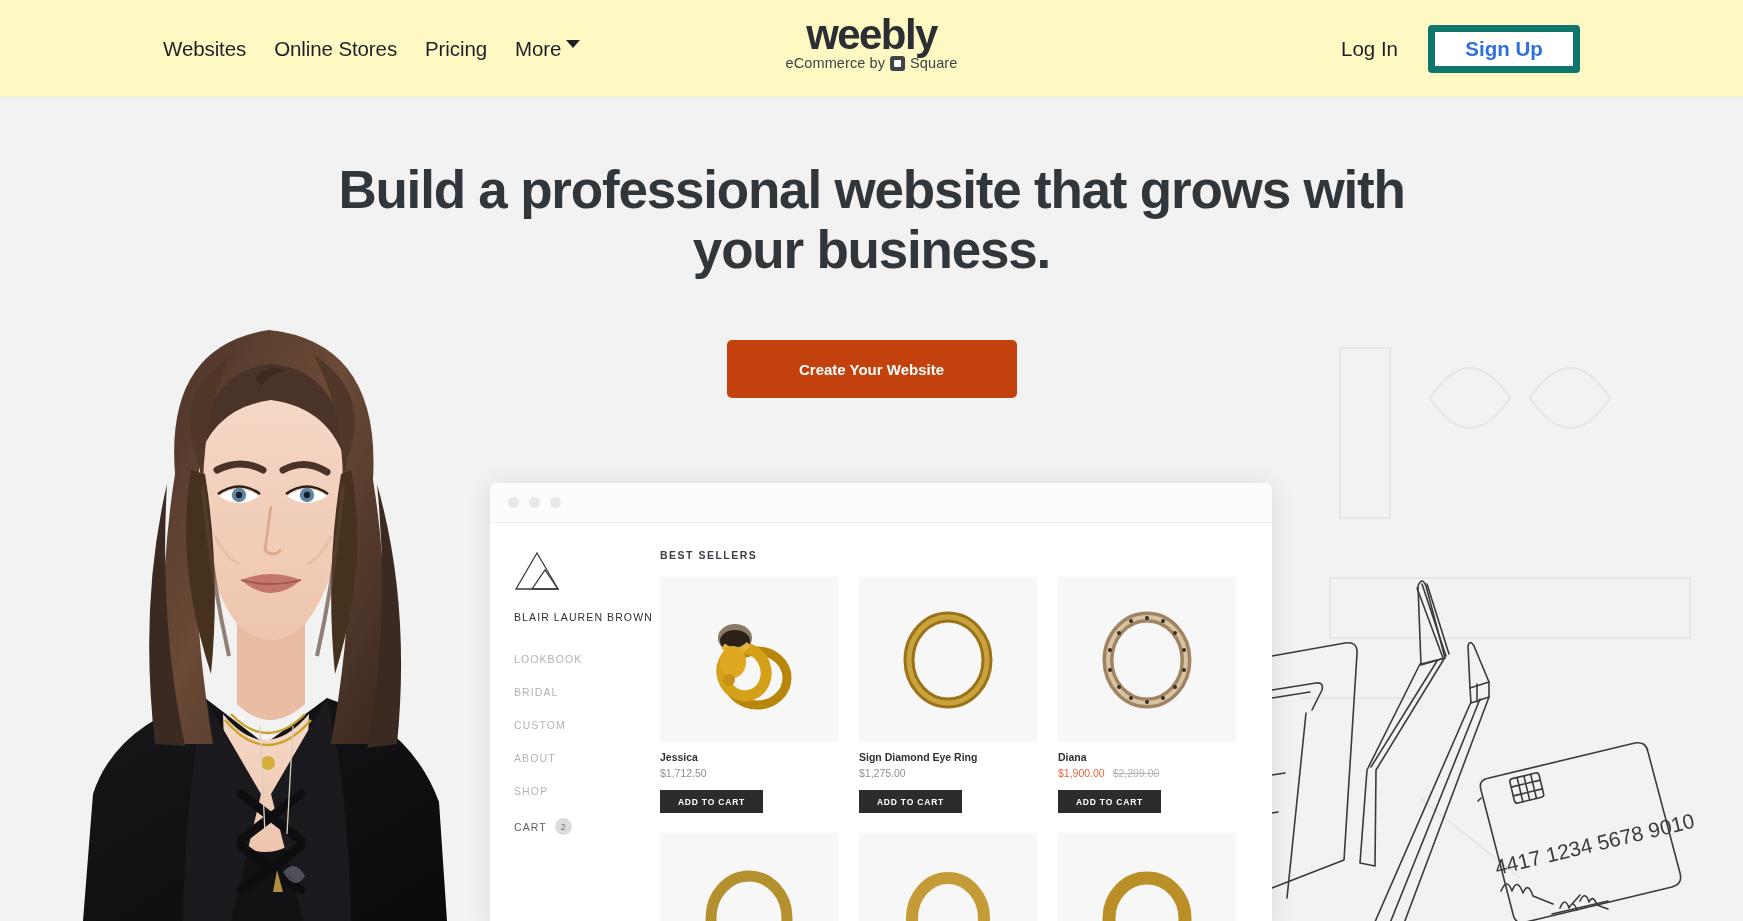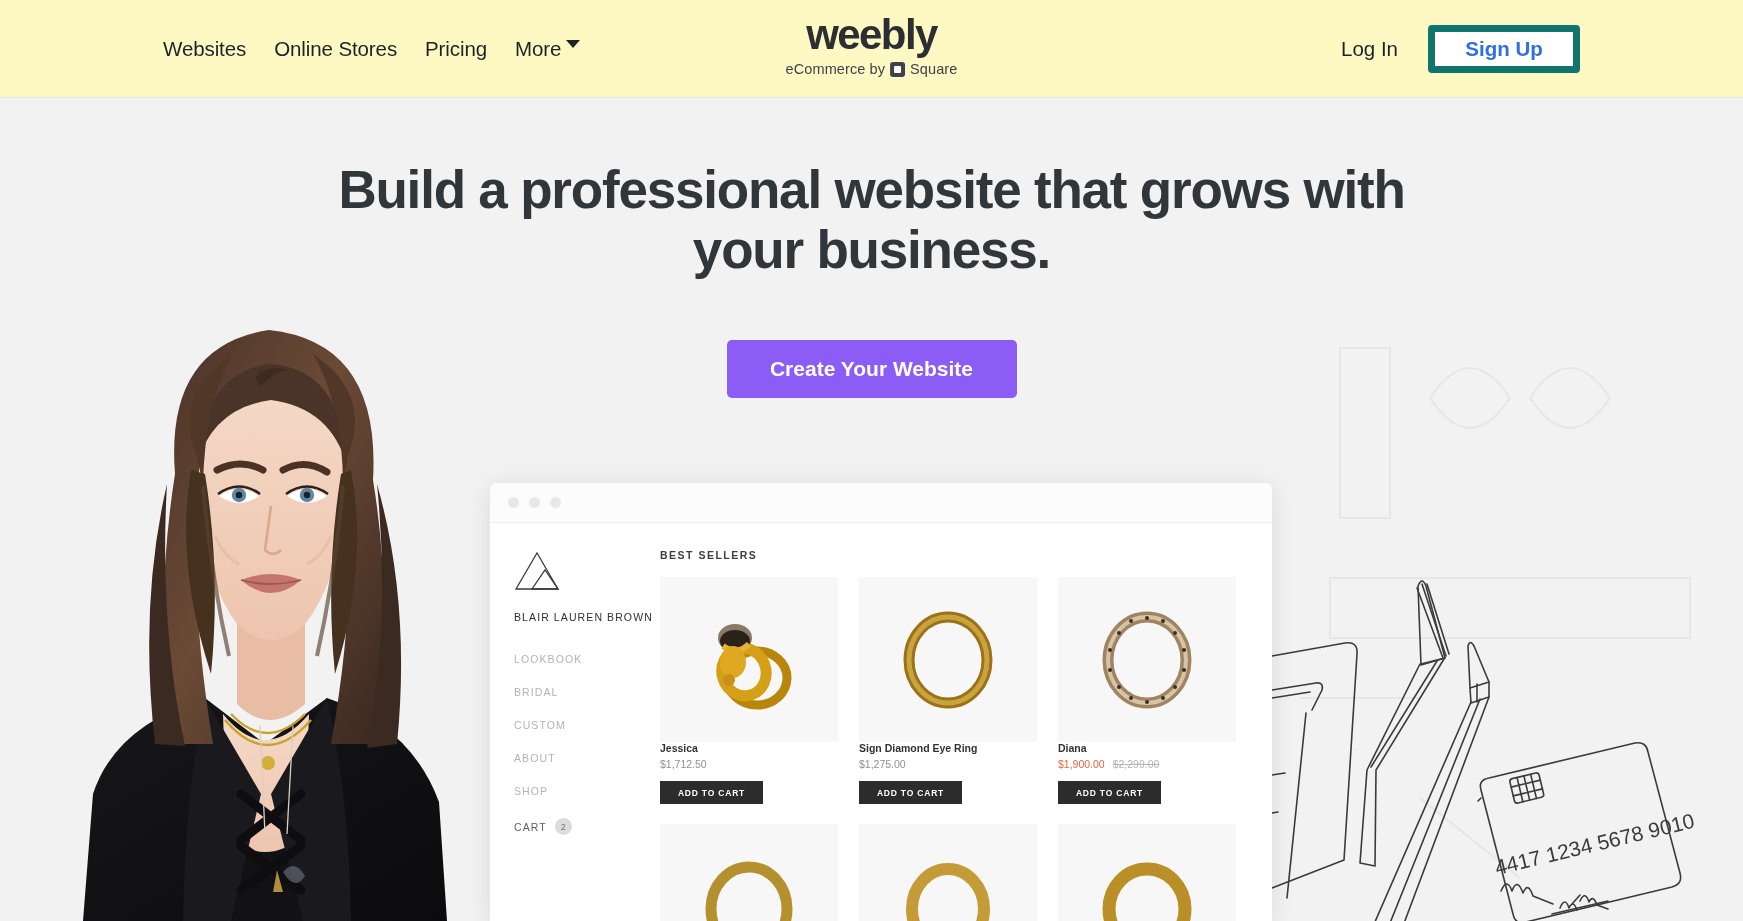--- a/index.html
+++ b/index.html
@@ -40,21 +40,20 @@
     position: absolute; left: 50%; top: 14px;
     transform: translateX(-50%);
     display: flex; flex-direction: column; align-items: center;
     line-height: 1;
   }
   .logo-word {
     font-size: 42px; font-weight: 700; color: #2b2f33;
     letter-spacing: -1.6px;
   }
   .logo-tag {
-    margin-top: 6px;
     font-size: 14.5px; color: #3d4348; letter-spacing: 0.1px;
     display: flex; align-items: center; gap: 5px; white-space: nowrap;
   }
   .square-mark {
     display: inline-block; width: 15px; height: 15px;
     background: #3d4348; border-radius: 3px;
     position: relative; vertical-align: middle;
   }
   .square-mark::after {
     content: ""; position: absolute; left: 4px; top: 4px;
@@ -88,23 +87,23 @@
     transform: translateX(-50%);
     width: 1180px; text-align: center;
     font-size: 53px; font-weight: 700; line-height: 1.13;
     color: #31363b; letter-spacing: -1.2px;
     z-index: 12;
   }
   .cta-btn {
     position: absolute; top: 242px; left: 50%;
     transform: translateX(-50%);
     width: 290px; height: 58px;
-    background: #8b5cf6; color: #ffffff;
+    background: #c2410c; color: #ffffff;
     border: none; border-radius: 5px;
-    font-size: 21px; font-weight: 700; cursor: pointer;
+    font-size: 15px; font-weight: 700; cursor: pointer;
     font-family: "Liberation Sans", sans-serif;
     z-index: 12;
   }
 
   
   .lineart { position: absolute; inset: 0; z-index: 1; pointer-events: none; }
 
   
   .browser {
     position: absolute; left: 490px; top: 385px;
@@ -152,21 +151,21 @@
   .product-grid {
     display: grid; grid-template-columns: repeat(3, 178px);
     column-gap: 21px; row-gap: 20px;
   }
   .product-card { width: 178px; }
   .product-img {
     width: 178px; height: 165px; background: #f7f7f7;
     display: flex; align-items: center; justify-content: center;
   }
   .product-name {
-    margin-top: 0; font-size: 10.5px; font-weight: 700; color: #2e3237;
+    margin-top: 9px; font-size: 10.5px; font-weight: 700; color: #2e3237;
   }
   .product-price { margin-top: 4px; font-size: 10.5px; color: #8b9096; }
   .product-price .sale { color: #e8653b; text-align: center; }
   .product-price .was { color: #b0b5ba; text-decoration: line-through; margin-left: 5px; }
   .add-cart {
     margin-top: 11px; width: 103px; height: 23px;
     background: #2c2c2c; color: #ffffff; border: none;
     font-size: 8.5px; font-weight: 700; letter-spacing: 0.8px;
     cursor: pointer; font-family: "Liberation Sans", sans-serif;
   }

